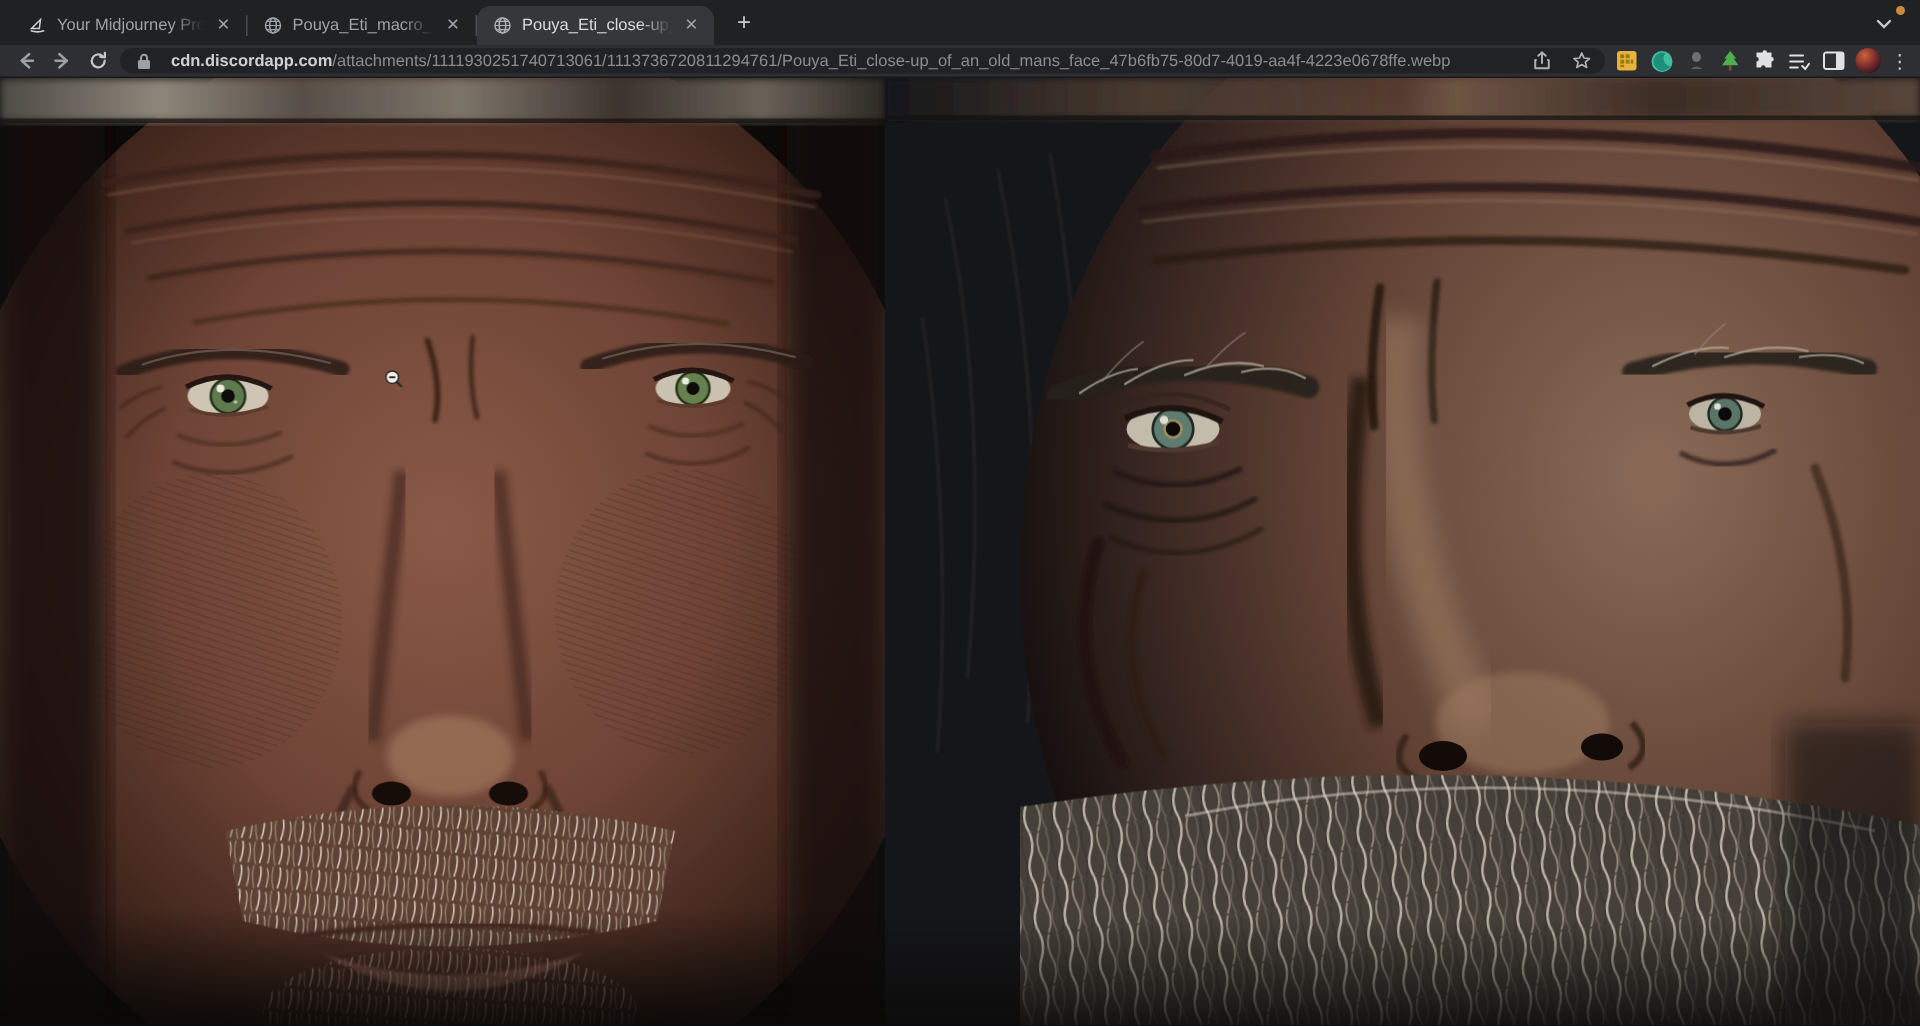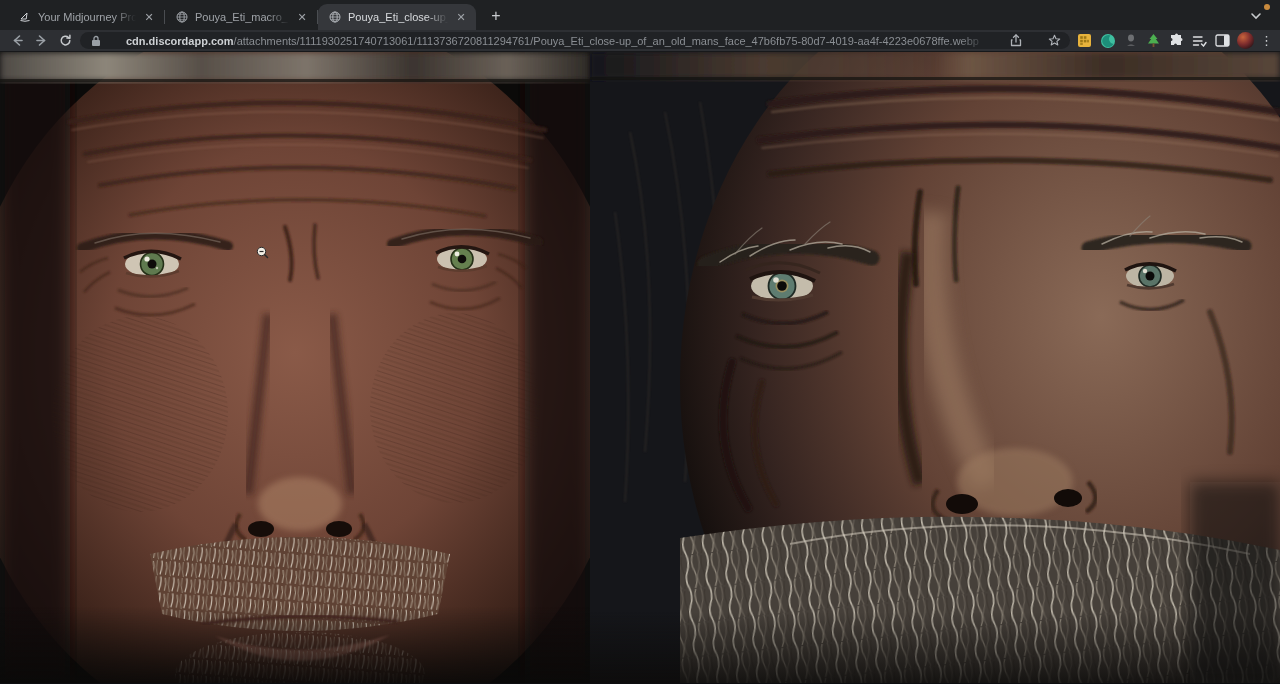--- a/index.html
+++ b/index.html
@@ -25,21 +25,21 @@
   .tab-chevron { position:absolute; right:14px; bottom:4px; width:20px; height:20px;
                  display:flex; align-items:center; justify-content:center; }
   .update-dot { position:absolute; right:10px; top:4px; width:6px; height:6px;
                 border-radius:50%; }
 
   
   .toolbar { width:1280px; height:22px; background:#2d2f33; display:flex; align-items:center;
              padding:0 8px; gap:6px; border-bottom:1px solid #17181a; }
   .navbtn { width:18px; height:18px; display:flex; align-items:center; justify-content:center; flex:none; }
   .omnibox { flex:1; height:17px; background:#202225; border-radius:9px; display:flex;
-             align-items:center; padding:0 8px; gap:22px; overflow:hidden; }
+             align-items:center; padding:0 8px; gap:10px; overflow:hidden; }
   .omnibox .urltext { font-size:11px; white-space:nowrap; overflow:hidden; flex:1;
                       -webkit-mask-image:linear-gradient(90deg,#000 97%,transparent);
                       mask-image:linear-gradient(90deg,#000 97%,transparent); }
   .urltext .domain { color:#cdd0d3; font-weight:bold; }
   .urltext .path { color:#8a8e93; }
   .boxicon { width:16px; height:16px; flex:none; display:flex; align-items:center; justify-content:center; }
   .exticon { width:17px; height:17px; flex:none; display:flex; align-items:center; justify-content:center; }
   .avatar { width:17px; height:17px; border-radius:50%; flex:none;
             background:radial-gradient(circle at 35% 30%, #c8643c 0%, #7e2d2d 45%, #321519 80%); }
   .menu-dots { color:#c7cacd; font-size:13px; line-height:13px; width:12px; text-align:center; }

